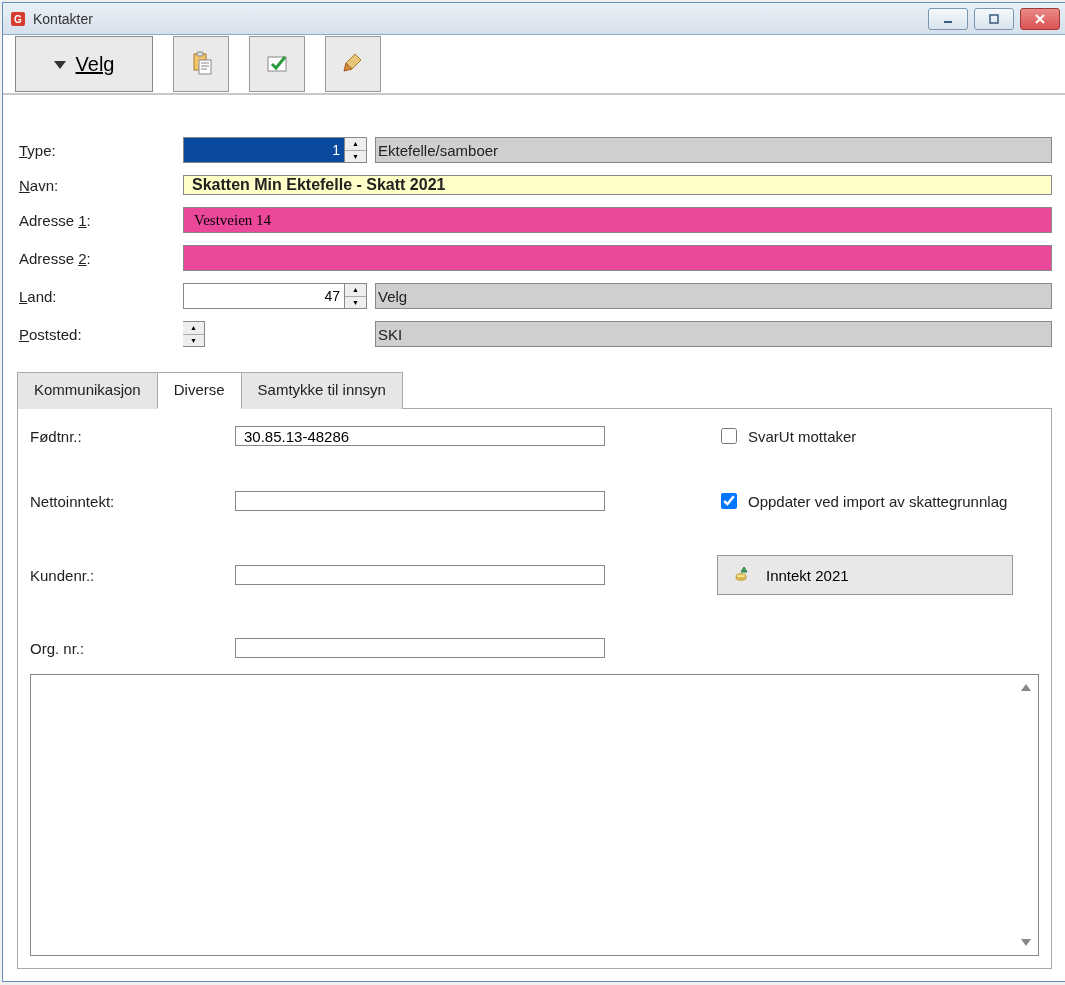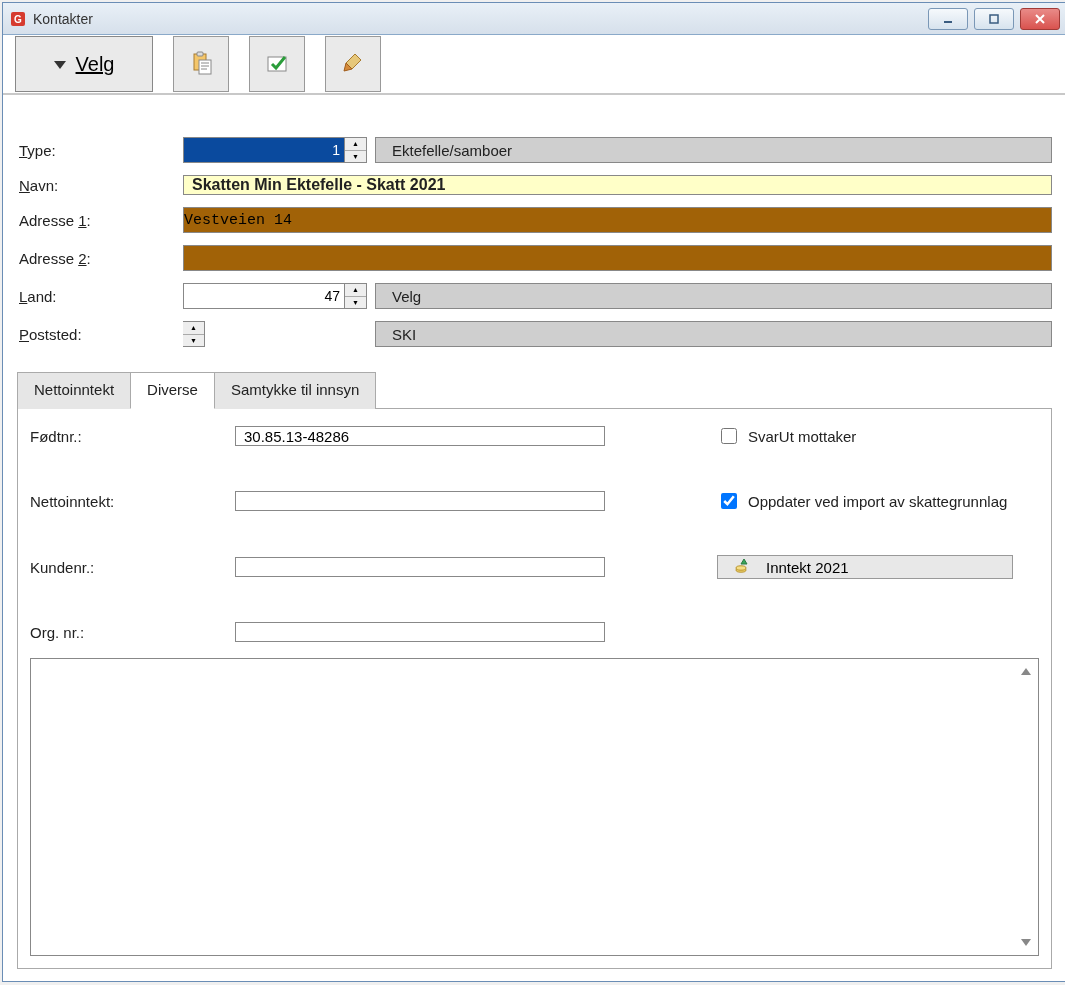--- a/index.html
+++ b/index.html
@@ -114,30 +114,30 @@
   .spin-buttons button {
     flex: 1; border: none; background: #eee;
     font-size: 7px; line-height: 1; cursor: pointer; padding: 0;
   }
   .spin-buttons button:first-child { border-bottom: 1px solid #aaa; }
   .ro-field {
     height: 26px;
     border: 1px solid #888;
     background: #cfcfcf;
     display: flex; align-items: center;
-    padding-left: 16px;
+    padding-left: 2px;
     font-size: 15px;
   }
   .text-input {
     height: 26px;
     border: 1px solid #888;
-    background: #a16207;
-    padding-left: 0;
+    background: #ec4899;
+    padding-left: 10px;
     font-size: 15px;
-    font-family: Liberation Mono, monospace;
+    font-family: Liberation Serif, serif;
     width: 100%;
   }
   .name-field {
     height: 20px;
     border: 1px solid #888;
     background: #ffffc8;
     display: flex; align-items: center;
     padding-left: 8px;
     font-size: 16px;
     font-weight: bold;
@@ -188,21 +188,21 @@
     font-family: inherit;
     width: 100%;
   }
   .check {
     display: flex; align-items: center; gap: 8px; font-size: 15px;
   }
   .check input[type="checkbox"] {
     width: 16px; height: 16px;
   }
   .inntekt-btn {
-    height: 24px; width: 296px;
+    height: 40px; width: 296px;
     border: 1px solid #999;
     background: #e8e8e8;
     display: inline-flex; align-items: center; gap: 14px;
     padding-left: 16px;
     font-size: 15px;
     cursor: pointer;
   }
   .big-textarea {
     margin-top: 16px;
     flex: 1;
@@ -321,21 +321,21 @@
       <div class="spinner">
         <div class="spin-buttons">
           <button>▲</button>
           <button>▼</button>
         </div>
       </div>
       <div class="ro-field">SKI</div>
     </div>
 
     <div class="tabbar">
-      <div class="tab">Nettoinntekt</div>
+      <div class="tab">Kommunikasjon</div>
       <div class="tab active">Diverse</div>
       <div class="tab">Samtykke til innsyn</div>
     </div>
 
     <div class="tab-panel">
       <div class="diverse-grid">
         <div class="label2"><span class="ul">F</span>ødtnr.:</div>
         <input class="di" value="30.85.13-48286" style="">
         <div></div>
         <label class="check">

